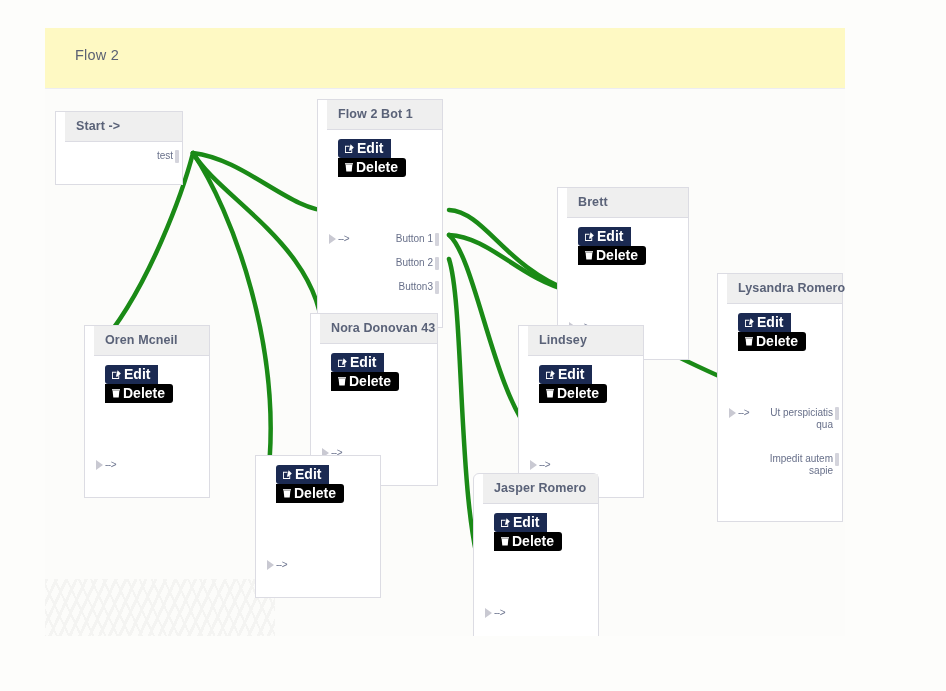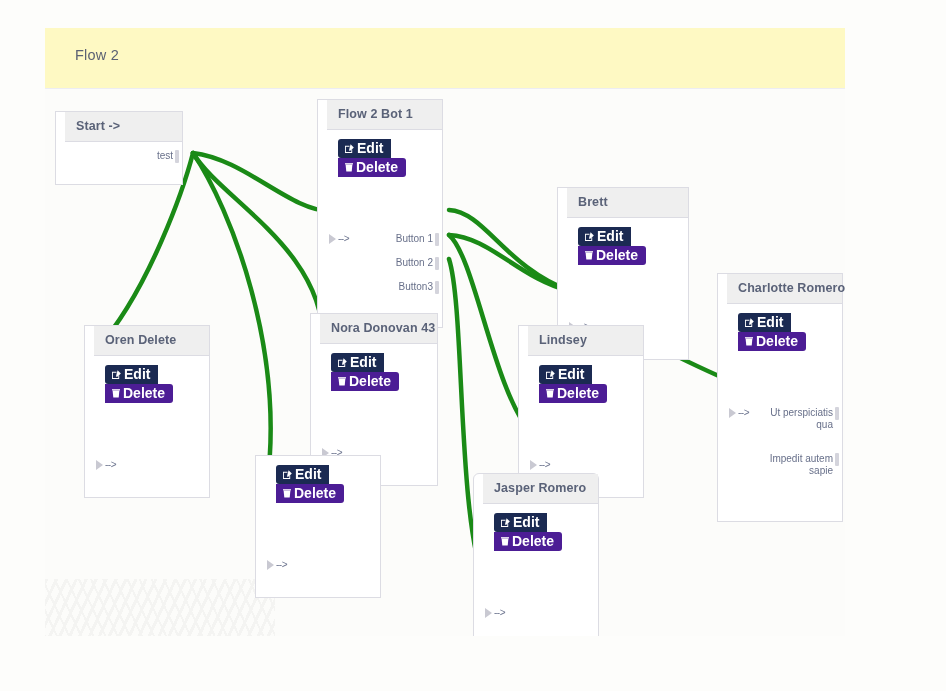--- a/index.html
+++ b/index.html
@@ -62,21 +62,21 @@
   .btnrow{padding:9px 0 0 11px;}
   .btn{
     display:inline-block;
     font-size:14px;font-weight:bold;color:#ffffff;
     padding:4px 8px 5px 7px;
     vertical-align:top;
     line-height:10px;
     white-space:nowrap;
   }
   .btn-edit{background:#1b2a52;border-radius:3px 0 0 3px;}
-  .btn-delete{background:#4c1d95;border-radius:0 3px 3px 0;}
+  .btn-delete{background:#000000;border-radius:0 3px 3px 0;}
   .btn .gl{display:inline-block;margin-right:3px;position:relative;top:0px;}
   .gl svg{display:block;}
 
   
   .ports{position:relative;}
   .port{
     position:absolute;
     font-size:10px;color:#68708a;
     white-space:nowrap;
     line-height:12px;
@@ -156,38 +156,38 @@
                   </svg></span><span>Edit</span></span><span class="btn btn-delete"><span class="gl"><svg width="8" height="9" viewBox="0 0 8 9">
                     <path d="M0.6 1.6h6.8l-0.7 7H1.3z" fill="#fff"></path>
                     <rect x="0" y="0.2" width="8" height="1.2" fill="#fff"></rect>
                   </svg></span><span>Delete</span></span></div>
             <div class="ports" style="height: 94px;">
               <div class="port port-in" style="top: 56px;"><span class="port-marker marker-in"></span><span class="arrowtxt">--&gt;</span></div>
             </div>
           </div>
         </div>
         <div class="node" style="left: 672px; top: 184px; width: 126px;">
-          <div class="node-header">Charlotte Romero</div>
+          <div class="node-header">Lysandra Romero</div>
           <div class="node-body">
             <div class="btnrow"><span class="btn btn-edit"><span class="gl"><svg width="9" height="9" viewBox="0 0 10 10">
                     <path d="M0 2h5v1H1v6h6V6h1v4H0z" fill="#fff"></path>
                     <path d="M6.2 0.2 9.8 3.8 6.4 7.2 4.4 7.6 4.8 5.6z" fill="#fff"></path>
                   </svg></span><span>Edit</span></span><span class="btn btn-delete"><span class="gl"><svg width="8" height="9" viewBox="0 0 8 9">
                     <path d="M0.6 1.6h6.8l-0.7 7H1.3z" fill="#fff"></path>
                     <rect x="0" y="0.2" width="8" height="1.2" fill="#fff"></rect>
                   </svg></span><span>Delete</span></span></div>
             <div class="ports" style="height: 170px;">
               <div class="port port-in" style="top: 56px;"><span class="port-marker marker-in"></span><span class="arrowtxt">--&gt;</span></div>
               <div class="port port-out" style="top: 56px; max-width: 70px; white-space: normal;"><span>Ut perspiciatis qua</span><span class="port-marker marker-out"></span></div>
               <div class="port port-out" style="top: 102px; max-width: 70px; white-space: normal;"><span>Impedit autem sapie</span><span class="port-marker marker-out"></span></div>
             </div>
           </div>
         </div>
         <div class="node" style="left: 39px; top: 236px; width: 126px;">
-          <div class="node-header">Oren Delete</div>
+          <div class="node-header">Oren Mcneil</div>
           <div class="node-body">
             <div class="btnrow"><span class="btn btn-edit"><span class="gl"><svg width="9" height="9" viewBox="0 0 10 10">
                     <path d="M0 2h5v1H1v6h6V6h1v4H0z" fill="#fff"></path>
                     <path d="M6.2 0.2 9.8 3.8 6.4 7.2 4.4 7.6 4.8 5.6z" fill="#fff"></path>
                   </svg></span><span>Edit</span></span><span class="btn btn-delete"><span class="gl"><svg width="8" height="9" viewBox="0 0 8 9">
                     <path d="M0.6 1.6h6.8l-0.7 7H1.3z" fill="#fff"></path>
                     <rect x="0" y="0.2" width="8" height="1.2" fill="#fff"></rect>
                   </svg></span><span>Delete</span></span></div>
             <div class="ports" style="height: 94px;">
               <div class="port port-in" style="top: 56px;"><span class="port-marker marker-in"></span><span class="arrowtxt">--&gt;</span></div>

